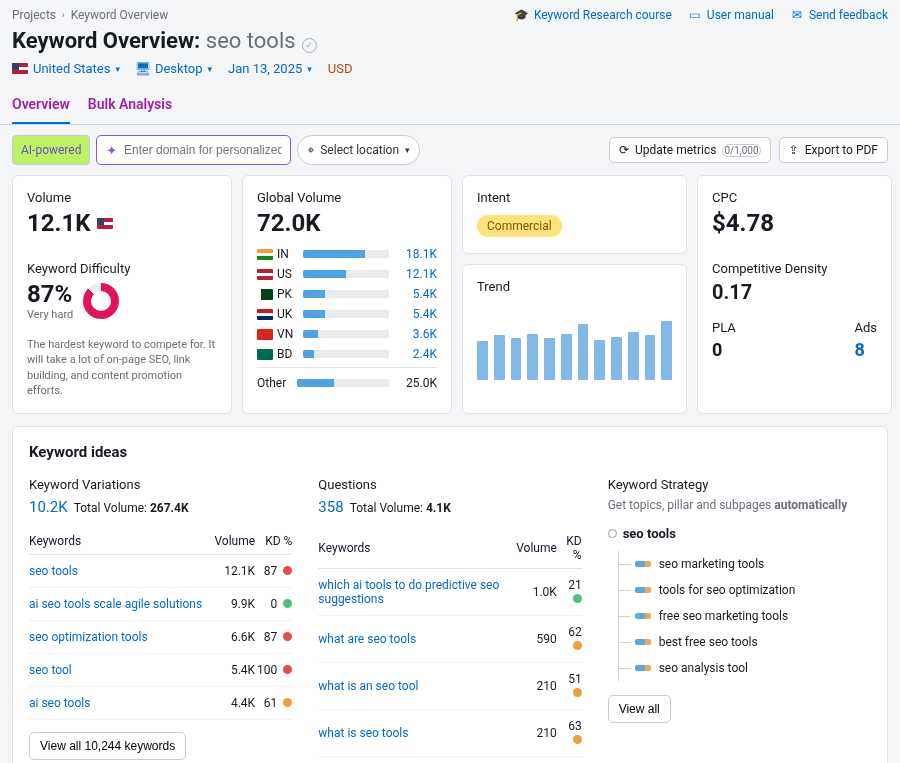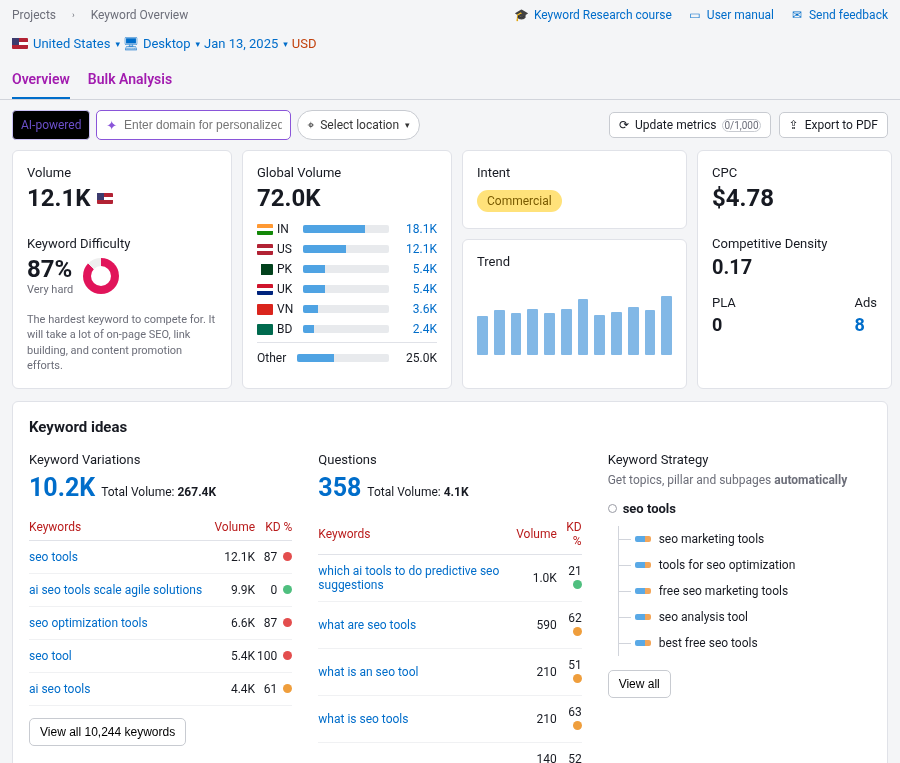--- a/index.html
+++ b/index.html
@@ -5,40 +5,40 @@
 * { box-sizing: border-box; margin: 0; padding: 0; }
 body {
   font-family: -apple-system, BlinkMacSystemFont, "Segoe UI", Roboto, Arial, sans-serif;
   background: #f4f5f7;
   color: #171a22;
   font-size: 13px;
   width: 900px;
 }
 a { color: #006dca; text-decoration: none; cursor: pointer; }
 .topbar { display: flex; justify-content: space-between; align-items: center; padding: 8px 12px 2px; }
-.breadcrumb { display: flex; align-items: center; gap: 16px; color: #6c6e79; font-size: 12px; }
+.breadcrumb { display: flex; align-items: center; gap: 6px; color: #6c6e79; font-size: 12px; }
 .breadcrumb a { color: #6c6e79; }
 .quicklinks { display: flex; gap: 16px; font-size: 12px; }
 .quicklinks a { display: flex; align-items: center; gap: 5px; color: #006dca; }
 .pageheader { padding: 4px 12px 8px; }
 .hrow { display: flex; align-items: baseline; gap: 6px; }
 h1 { font-size: 22px; font-weight: 700; }
 .kw { font-weight: 400; color: #6c6e79; }
 .check { width: 15px; height: 15px; border: 1.5px solid #a6a9b3; border-radius: 50%; display: inline-flex; align-items: center; justify-content: center; color: #a6a9b3; font-size: 9px; }
-.filters { display: flex; align-items: center; gap: 4px; margin-top: 8px; font-size: 13px; }
+.filters { display: flex; align-items: center; gap: 16px; margin-top: 8px; font-size: 13px; }
 .filter { display: flex; align-items: center; gap: 5px; color: #006dca; cursor: pointer; }
 .flag { display: inline-block; width: 16px; height: 11px; border-radius: 1px; }
 .us { background: linear-gradient(#b22234 33%, #fff 33% 66%, #b22234 66%); position: relative; }
 .us::before { content:""; position:absolute; left:0; top:0; width:7px; height:7px; background:#3c3b6e; }
 .tabs { display: flex; gap: 18px; padding: 6px 12px 0; border-bottom: 1px solid #d1d4db; }
 .tab { padding: 6px 0 10px; font-size: 14px; font-weight: 600; color: #a21caf; cursor: pointer; border-bottom: 2px solid transparent; }
 .tab.active { border-bottom-color: #006dca; }
 .toolbar { display: flex; justify-content: space-between; align-items: center; padding: 10px 12px; gap: 8px; }
 .left-tools { display: flex; gap: 6px; align-items: center; }
-.ai-badge { background: #000000; color: #6b4fc9; border: 1px solid #cbc1f5; border-radius: 4px; padding: 4px 8px; font-size: 12px; height: 30px; display:flex; align-items:center; }
+.ai-badge { background: #bef264; color: #6b4fc9; border: 1px solid #cbc1f5; border-radius: 4px; padding: 4px 8px; font-size: 12px; height: 30px; display:flex; align-items:center; }
 .inputbox { display: flex; align-items: center; gap: 6px; border: 1px solid #8a55d9; border-radius: 5px; padding: 5px 8px; width: 195px; height:30px; background:#fff; }
 .inputbox input { border: 0; outline: 0; font-size: 12px; width: 100%; color:#6c6e79; }
 .pillbtn { display: flex; align-items: center; gap: 6px; border: 1px solid #c8cbd1; background: #fff; border-radius: 16px; padding: 5px 9px; font-size: 12px; cursor: pointer; color:#333; height:30px; }
 .right-tools { display: flex; gap: 8px; align-items: center; }
 .btn { display: flex; align-items: center; gap: 6px; border: 1px solid #c8cbd1; background: #fff; border-radius: 5px; padding: 5px 9px; font-size: 12px; cursor: pointer; }
 .count-pill { border: 1px solid #c8cbd1; border-radius: 10px; padding: 0 1px; font-size: 10px; color:#6c6e79; }
 .cards { display: grid; grid-template-columns: 220px 210px 225px 195px; gap: 10px; padding: 0 12px; }
 .card { background: #fff; border: 1px solid #e0e2e8; border-radius: 6px; padding: 14px; }
 .label { font-size: 13px; color: #171a22; margin-bottom: 4px; }
 .big { font-size: 24px; font-weight: 700; }
@@ -58,24 +58,24 @@
 .trendcard { margin-top: 10px; }
 .trendchart { display: flex; align-items: flex-end; gap: 6px; height: 72px; margin-top: 14px; }
 .trendchart div { flex:1; background:#82b8e6; border-radius:1px; }
 .metric2 { display: flex; justify-content: space-between; margin-top: 16px; }
 .metric2 .col .big2 { font-size: 18px; font-weight: 700; }
 .ideas { margin: 12px; background: #fff; border: 1px solid #e0e2e8; border-radius: 6px; padding: 16px; }
 .ideas h2 { font-size: 15px; font-weight: 700; margin-bottom: 16px; }
 .ideas-grid { display: grid; grid-template-columns: 1fr 1fr 1fr; gap: 26px; }
 .section-title { font-size: 13px; margin-bottom: 6px; }
 .stats-line { display: flex; align-items: baseline; gap: 6px; margin-bottom: 12px; }
-.stats-line .bignum { font-size: 25px; font-weight: 700; color: #006dca; }
+.stats-line .bignum { font-size: 15px; font-weight: 400; color: #006dca; }
 .stats-line .tv { font-size: 12px; color: #171a22; }
 table { width: 100%; border-collapse: collapse; font-size: 12px; }
-th { text-align: left; font-weight: 400; color: #b91c1c; padding: 6px 0; border-bottom: 1px solid #e0e2e8; }
+th { text-align: left; font-weight: 400; color: #0f172a; padding: 6px 0; border-bottom: 1px solid #e0e2e8; }
 th.r, td.r { text-align: right; }
 td { padding: 9px 0; border-bottom: 1px solid #f0f1f3; vertical-align: middle; }
 td .kwlink { color: #006dca; cursor: pointer; }
 .dot { display: inline-block; width: 9px; height: 9px; border-radius: 50%; margin-left: 3px; }
 .red { background: #e34d4d; }
 .orange { background: #ef9e3c; }
 .green { background: #4fbf7f; }
 .viewall { margin-top: 12px; border:1px solid #c8cbd1; background:#fff; border-radius:5px; padding:6px 10px; font-size:12px; cursor:pointer; }
 .strategy-desc { font-size: 12px; color: #6c6e79; margin-bottom: 14px; }
 .tree-root { font-size: 13px; font-weight: 700; margin-bottom: 10px; display:flex; align-items:center; gap:6px; }
@@ -108,20 +108,24 @@
         <span>User manual</span>
       </a>
     <a>
         <span class="icon">✉</span>
         <span>Send feedback</span>
       </a>
   </div>
 </div>
 
 <div class="pageheader">
+  <div class="hrow">
+    <h1><span>Keyword Overview:</span> <span class="kw">seo tools</span></h1>
+    <span class="check">✓</span>
+  </div>
   <div class="filters">
     <span class="filter">
         <span class="flag us"></span>
         <span>United States</span>
         <span class="chev">▾</span>
       </span>
     <span class="filter">
         <span class="icon">🖥</span>
         <span>Desktop</span>
         <span class="chev">▾</span>
@@ -403,26 +407,26 @@
               <span style="width: 10px;"></span>
               <span style="width: 6px;"></span>
             </span>
             <span>free seo marketing tools</span>
           </div>
           <div class="tree-item">
             <span class="minibar">
               <span style="width: 10px;"></span>
               <span style="width: 6px;"></span>
             </span>
-            <span>seo analysis tool</span>
+            <span>best free seo tools</span>
           </div>
           <div class="tree-item">
             <span class="minibar">
               <span style="width: 10px;"></span>
               <span style="width: 6px;"></span>
             </span>
-            <span>best free seo tools</span>
+            <span>seo analysis tool</span>
           </div>
         </div>
       <button class="viewall" style="margin-top:14px">View all</button>
     </div>
   </div>
 </div>
 
 </body></html>

